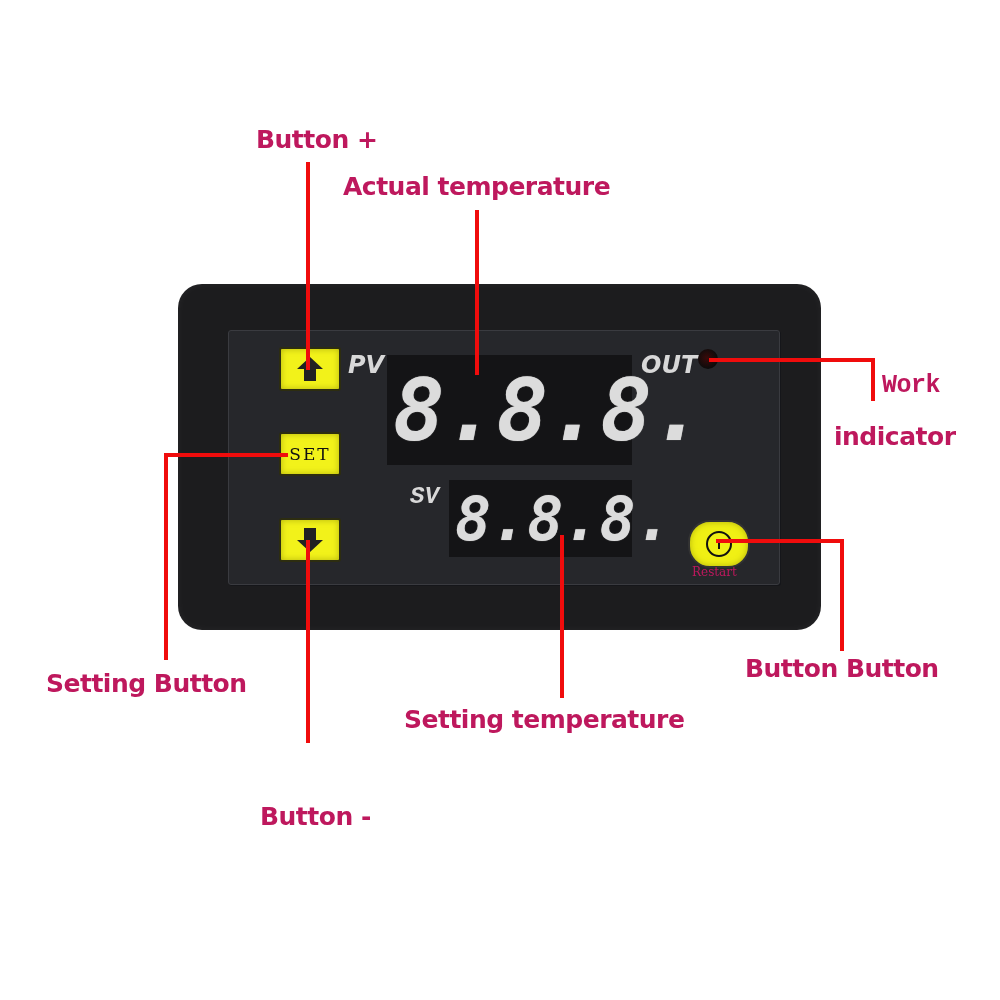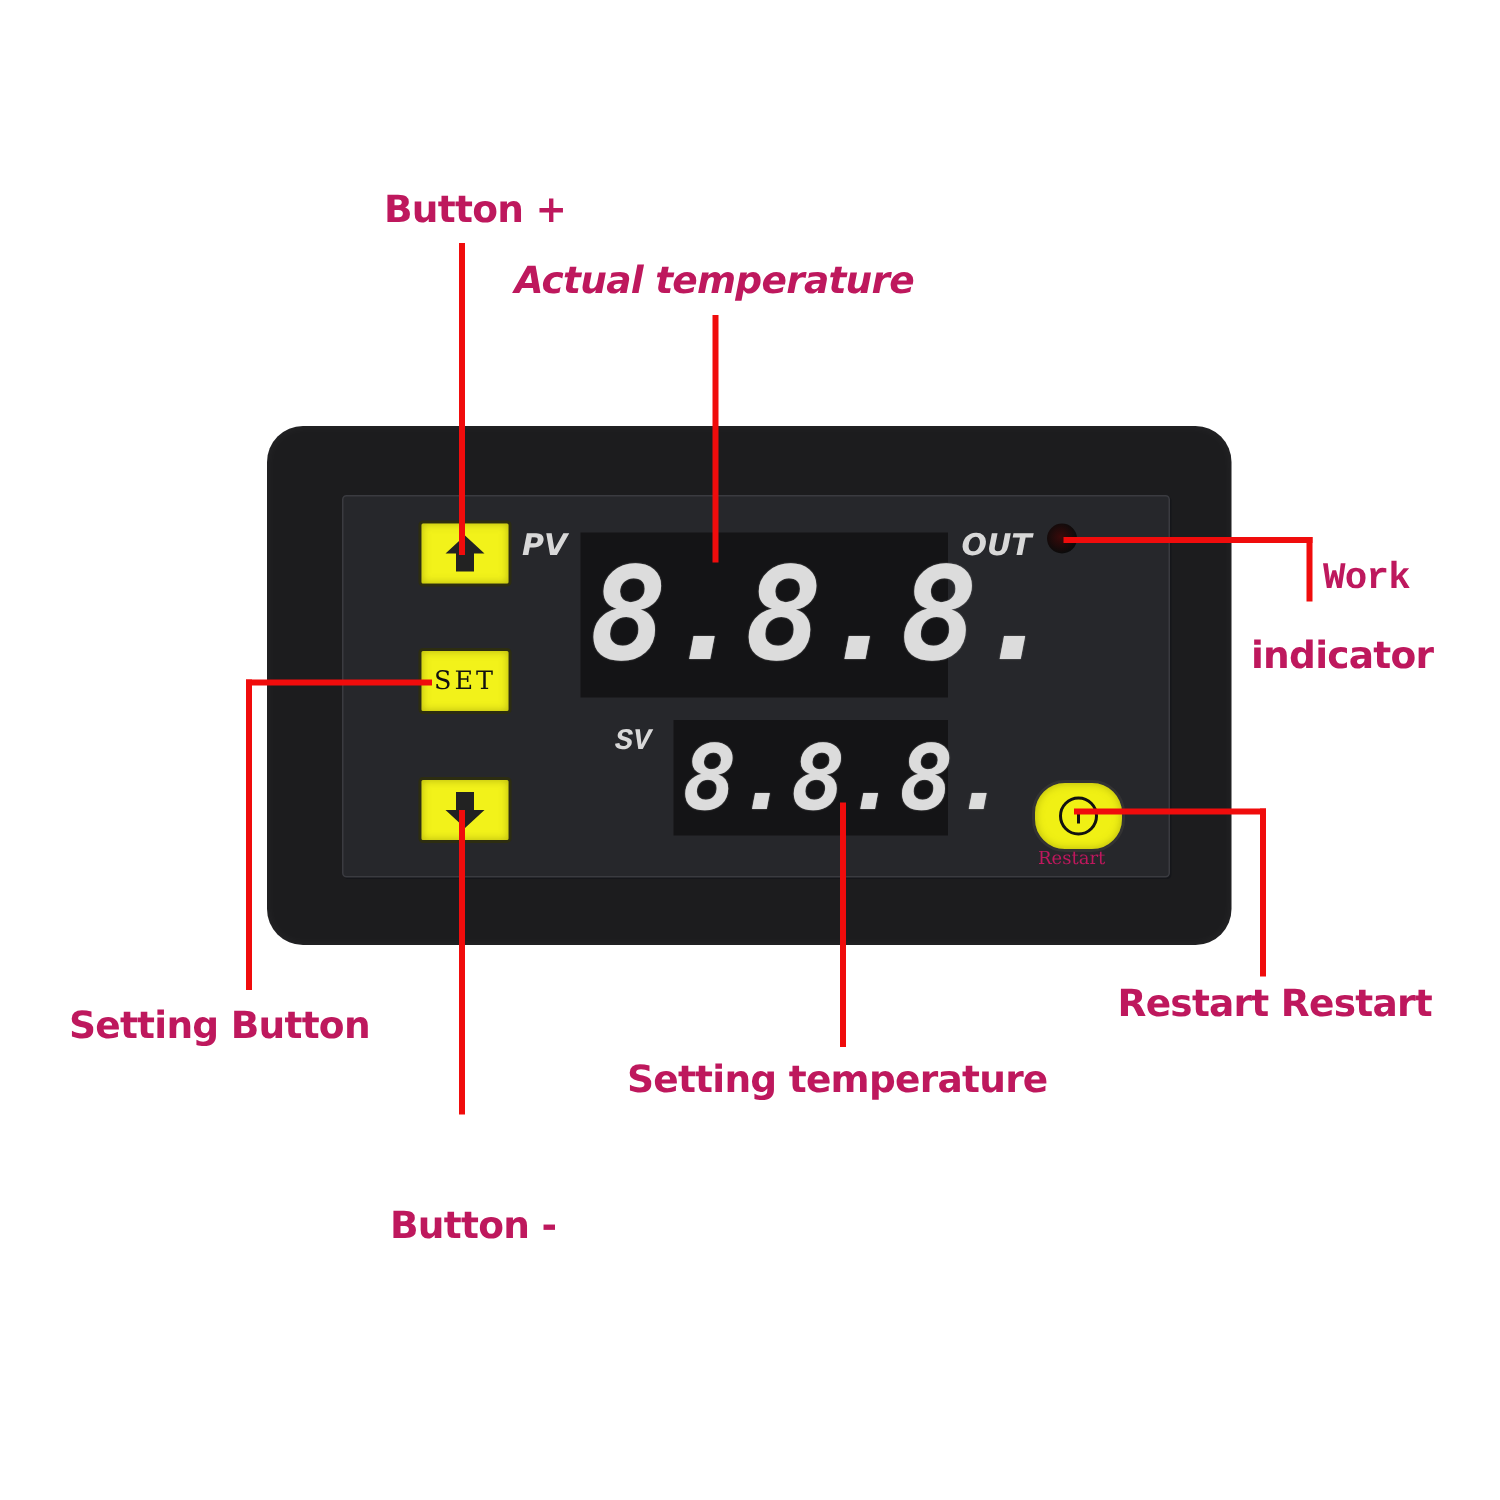--- a/index.html
+++ b/index.html
@@ -31,21 +31,21 @@
       box-shadow: inset 0 0 6px rgba(120,120,0,0.5);
       display: flex; align-items: center; justify-content: center;
     }
     .set-text {
       font-family: "DejaVu Serif", serif; font-size: 17px; color: #111;
       letter-spacing: 2px;
       text-align: center;
     }
     .side-tag {
       position: absolute; color: #d8d8d8; font-weight: bold; font-style: italic;
-      font-family: "DejaVu Sans", sans-serif; font-size: 20px;
+      font-family: "DejaVu Sans", sans-serif; font-size: 24px;
     }
     .display {
       position: absolute; background: #141416;
       display: flex; align-items: center; justify-content: space-around;
       padding: 0 6px; box-sizing: border-box;
     }
     .digit {
       font-family: "DejaVu Sans Mono", monospace; font-style: italic;
       color: #dcdcdc; font-weight: bold;
       text-shadow: 0 0 1px #999;
@@ -68,26 +68,26 @@
     }
     .led {
       position: absolute; left: 698px; top: 349px; width: 20px; height: 20px;
       border-radius: 50%; background: radial-gradient(circle at 45% 45%, #3a0a0a, #0b0b0b 70%);
     }
   </style>
 </head>
 <body>
 
 <div class="label" style="left:256px; top:127px;">Button +</div>
-<div class="label" style="left:343px; top:174px;font-style:italic;">Actual temperature</div>
+<div class="label" style="left:343px; top:174px;">Actual temperature</div>
 <div class="label" style="left:882px; top:373px;font-family:Liberation Mono, monospace;">Work</div>
 <div class="label" style="left:834px; top:408px;margin-top:16px;">indicator</div>
 <div class="label" style="left:46px; top:671px;">Setting Button</div>
-<div class="label" style="left:745px; top:656px;">Restart Restart</div>
-<div class="label" style="left:418px; top:707px;">Setting temperature</div>
+<div class="label" style="left:745px; top:656px;">Button Button</div>
+<div class="label" style="left:404px; top:707px;">Setting temperature</div>
 <div class="label" style="left:260px; top:756px;margin-top:48px;">Button -</div>
 
 <div class="device"></div>
 <div class="face"></div>
 
 <div class="ybtn" style="left:279px; top:347px;">
   <svg width="28" height="26" viewBox="0 0 28 26">
     <polygon points="14,1 27,13 20,13 20,25 8,25 8,13 1,13" fill="#222"></polygon>
   </svg>
 </div>

